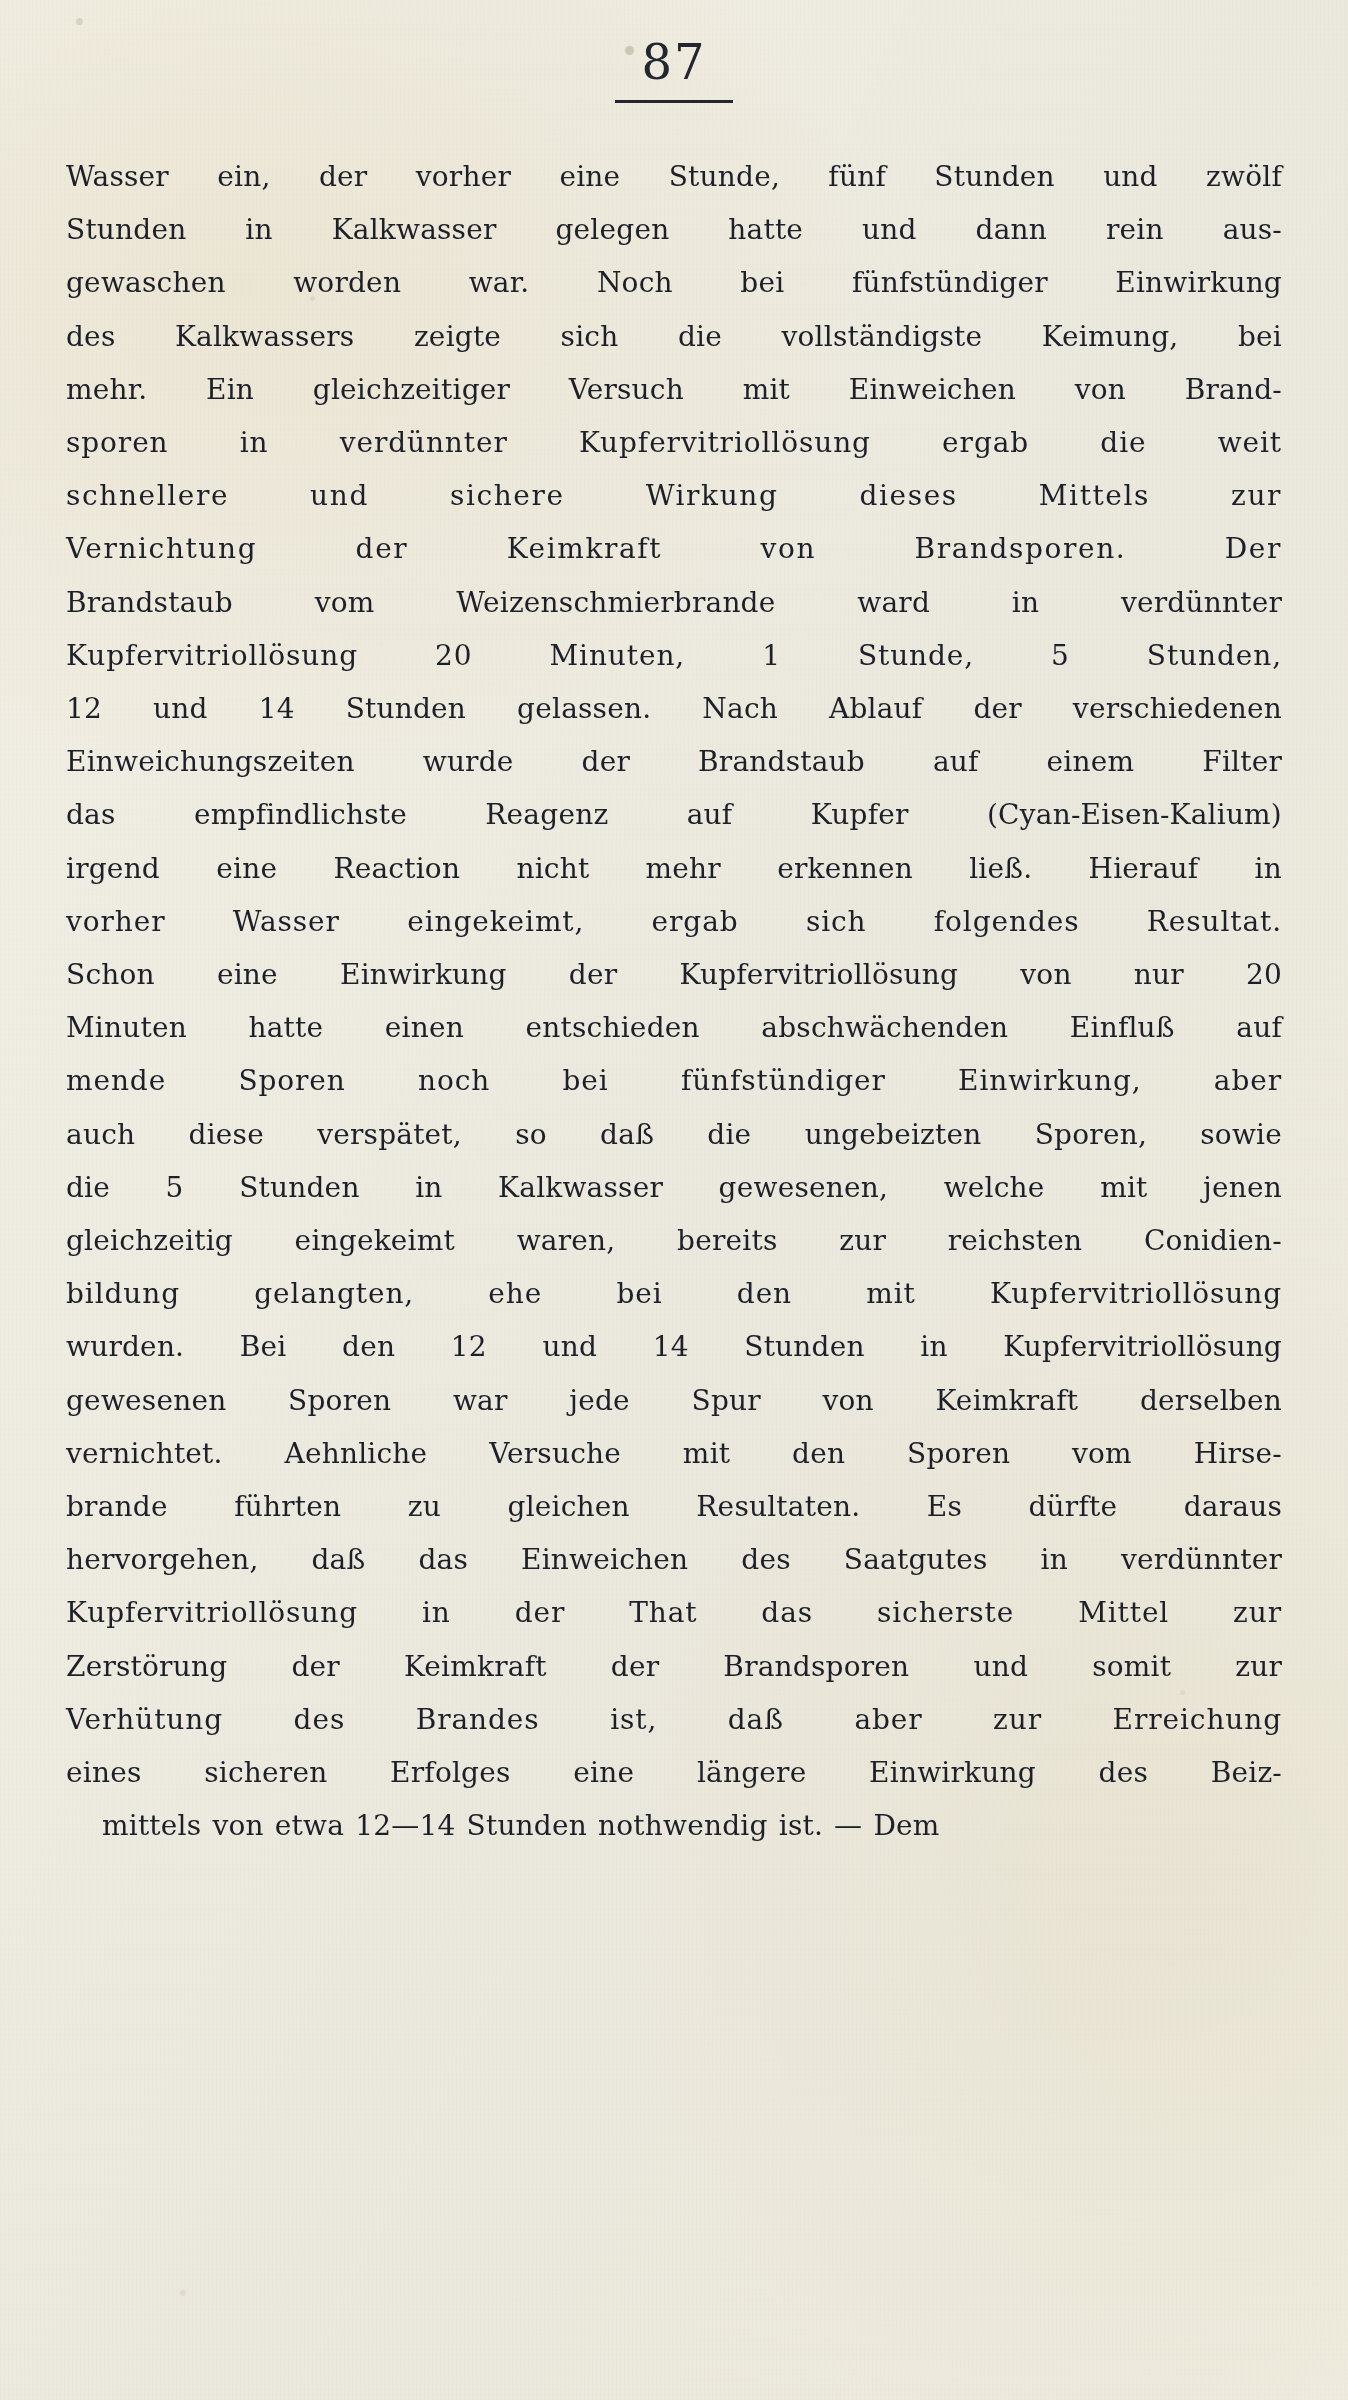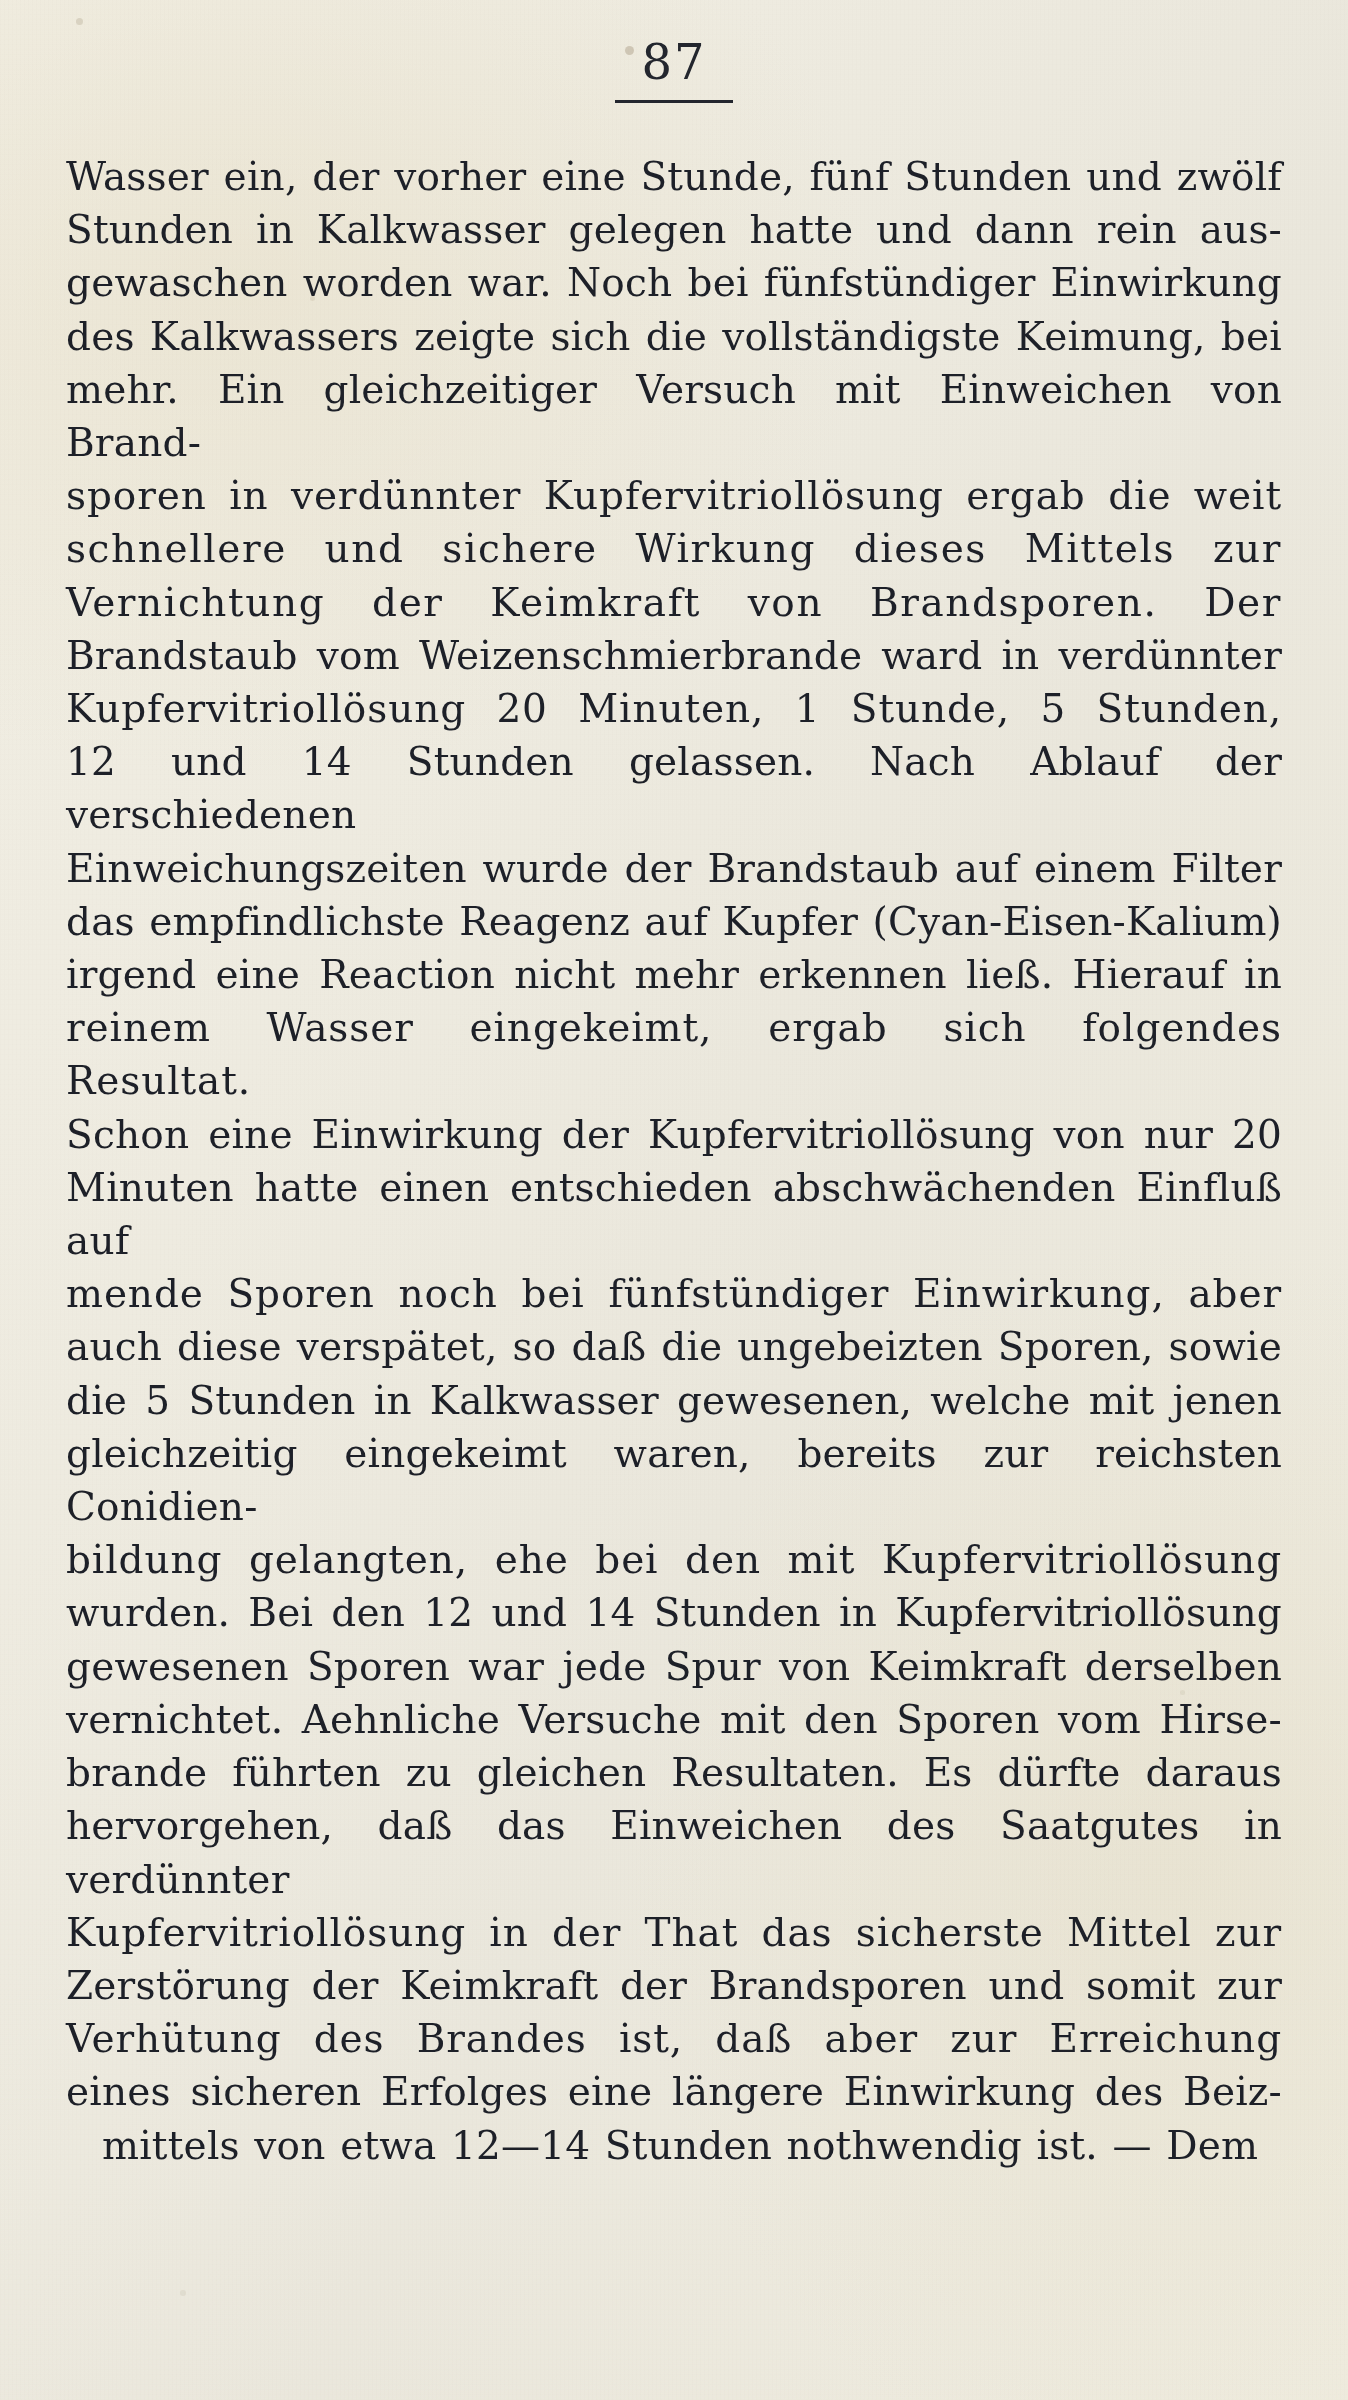--- a/index.html
+++ b/index.html
@@ -58,21 +58,21 @@
     background: #23262e;
     margin: 14px auto 0 auto;
   }
   .body-text {
     position: absolute;
     top: 150px;
     left: 66px;
     width: 1216px;
     color: #1d2028;
     font-family: "DejaVu Serif", serif;
-    font-size: 39px;
+    font-size: 28px;
     line-height: 53.2px;
     text-align: justify;
     text-justify: inter-word;
   }
   .body-text p {
     margin: 0;
     text-indent: 0;
   }
   .ln {
     display: block;
@@ -119,21 +119,21 @@
       <span class="ln sp1">mehr.  Ein gleichzeitiger Versuch mit Einweichen von Brand-</span>
       <span class="ln sp2">sporen in verdünnter Kupfervitriollösung ergab die weit</span>
       <span class="ln sp3">schnellere und sichere Wirkung dieses Mittels zur</span>
       <span class="ln sp3">Vernichtung der Keimkraft von Brandsporen.  Der</span>
       <span class="ln sp1">Brandstaub vom Weizenschmierbrande ward in verdünnter</span>
       <span class="ln sp2">Kupfervitriollösung 20 Minuten, 1 Stunde, 5 Stunden,</span>
       <span class="ln">12 und 14 Stunden gelassen. Nach Ablauf der verschiedenen</span>
       <span class="ln sp1">Einweichungszeiten wurde der Brandstaub auf einem Filter</span>
       <span class="ln">das empfindlichste Reagenz auf Kupfer (Cyan-Eisen-Kalium)</span>
       <span class="ln sp1">irgend eine Reaction nicht mehr erkennen ließ.  Hierauf in</span>
-      <span class="ln sp2">reinem Wasser eingekeimt, ergab sich folgendes Resultat.</span>
+      <span class="ln sp2">vorher Wasser eingekeimt, ergab sich folgendes Resultat.</span>
       <span class="ln sp1">Schon eine Einwirkung der Kupfervitriollösung von nur 20</span>
       <span class="ln sp1">Minuten hatte einen entschieden abschwächenden Einfluß auf</span>
       <span class="ln sp2">mende Sporen noch bei fünfstündiger Einwirkung, aber</span>
       <span class="ln sp1">auch diese verspätet, so daß die ungebeizten Sporen, sowie</span>
       <span class="ln sp1">die 5 Stunden in Kalkwasser gewesenen, welche mit jenen</span>
       <span class="ln sp1">gleichzeitig eingekeimt waren, bereits zur reichsten Conidien-</span>
       <span class="ln sp2">bildung gelangten, ehe bei den mit Kupfervitriollösung</span>
       <span class="ln sp1">wurden. Bei den 12 und 14 Stunden in Kupfervitriollösung</span>
       <span class="ln sp1">gewesenen Sporen war jede Spur von Keimkraft derselben</span>
       <span class="ln sp1">vernichtet.  Aehnliche Versuche mit den Sporen vom Hirse-</span>

